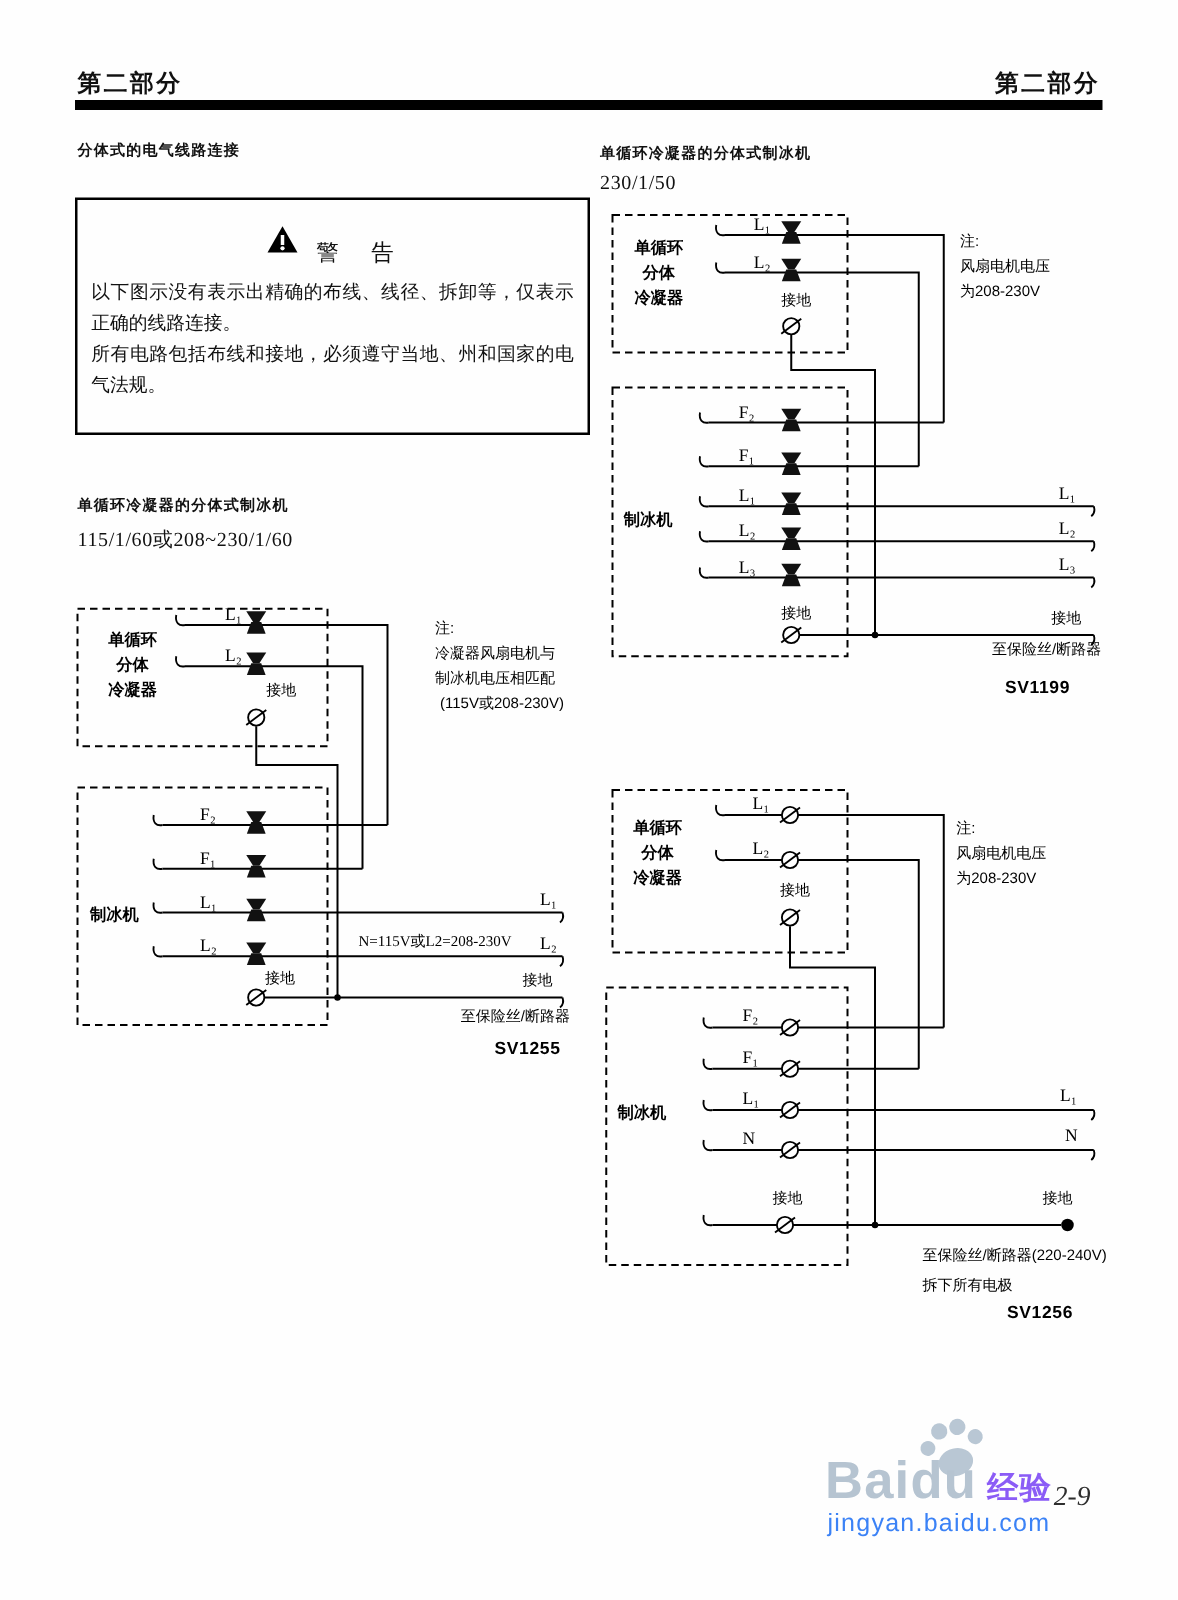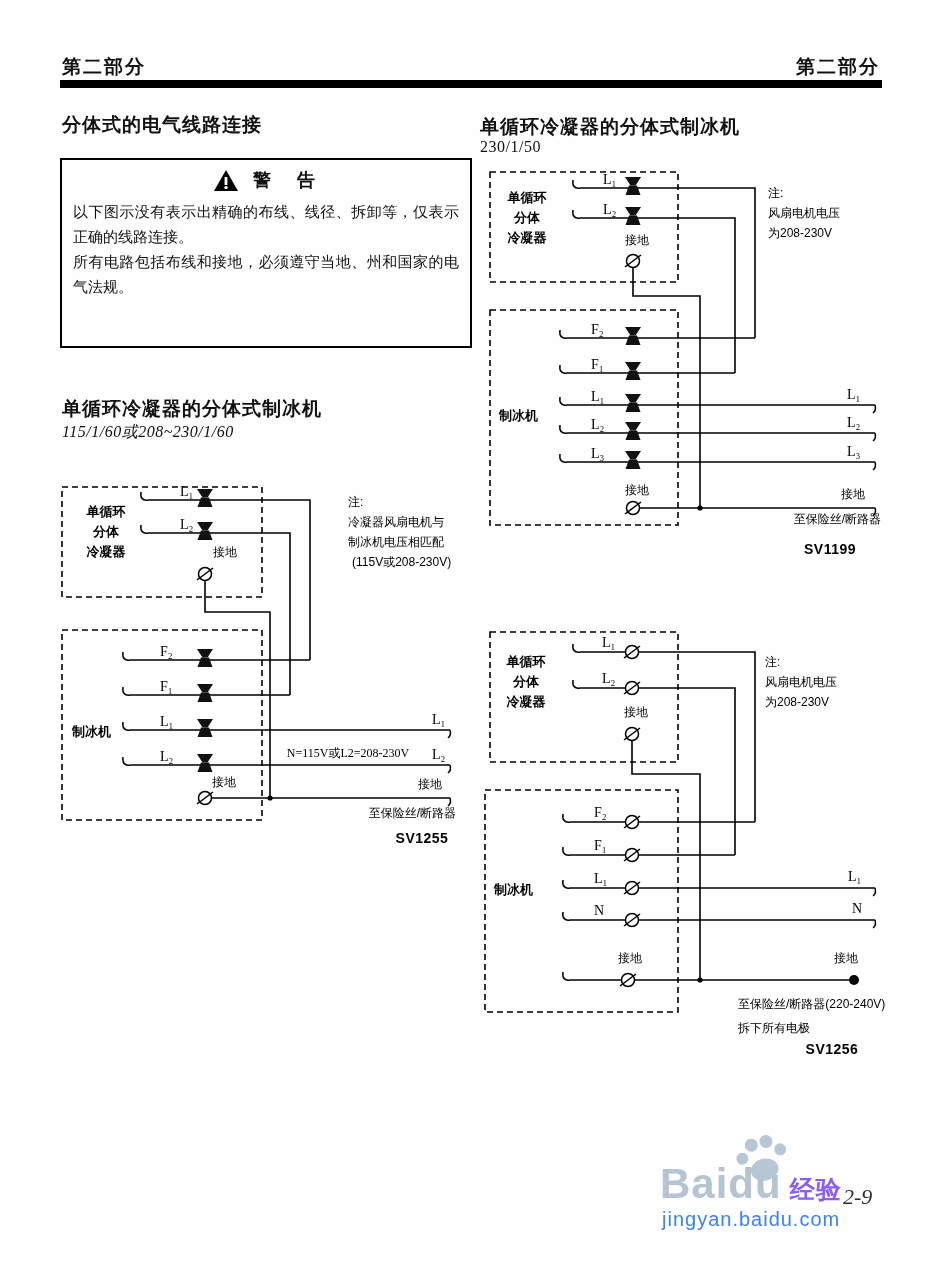--- a/index.html
+++ b/index.html
@@ -6,27 +6,27 @@
   html,body { background:#ffffff; }
   .page {
     position:relative; width:942px; height:1280px; background:#fefefe;
     font-family:"Liberation Sans",sans-serif; color:#111; overflow:hidden;
   }
   .hdr { position:absolute; top:54px; font-size:19px; font-weight:bold; letter-spacing:2px; }
   .hdr-left { left:62px; }
   .hdr-right { right:62px; }
   .hdr-bar { position:absolute; left:60px; top:80px; width:822px; height:8px; background:#000; }
 
-  .sec-title { position:absolute; font-size:19px; font-weight:bold; letter-spacing:1px; }
+  .sec-title { position:absolute; font-size:12px; font-weight:bold; letter-spacing:1px; }
   .spec { position:absolute; font-family:"Liberation Serif",serif; font-size:16px; letter-spacing:.5px; }
 
   .warn { position:absolute; left:60px; top:158px; width:412px; height:190px;
           border:2px solid #000; padding:5px 11px 0 11px; }
   .warn-head { display:flex; align-items:center; justify-content:center; gap:14px; margin:3px 0 7px; }
-  .warn-title { font-size:18px; font-weight:bold; letter-spacing:4px; }
+  .warn-title { font-size:18px; font-weight:normal; letter-spacing:4px;margin-top:22px; }
   .warn p { font-size:15px; line-height:25px; text-align:justify; }
 
   svg.diagram { position:absolute; overflow:visible; }
   .wire { stroke:#000; stroke-width:1.6; fill:none; }
   .dashed { fill:none; stroke:#000; stroke-width:1.6; stroke-dasharray:6 4; }
   text { fill:#000; }
   .t-cn   { font:bold 13px "Liberation Sans",sans-serif; }
   .t-sm   { font:12px "Liberation Sans",sans-serif; }
   .t-term { font:14px "Liberation Serif",serif; }
   .t-note { font:12px "Liberation Sans",sans-serif; }
@@ -74,21 +74,21 @@
         <rect x="11.6" y="8" width="2.8" height="8" fill="#fff"></rect>
         <circle cx="13" cy="18.6" r="1.7" fill="#fff"></circle>
       </svg>
       <span class="warn-title">警　告</span>
     </div>
     <p>以下图示没有表示出精确的布线、线径、拆卸等，仅表示正确的线路连接。</p>
     <p>所有电路包括布线和接地，必须遵守当地、州和国家的电气法规。</p>
   </div>
 
   <div class="sec-title" style="left:62px; top:396px;">单循环冷凝器的分体式制冰机</div>
-  <div class="spec" style="left:62px; top:422px;font-style:italic;">115/1/60或208~230/1/60</div>
+  <div class="spec" style="left:62px; top:422px;">115/1/60或208~230/1/60</div>
 
   <div class="sec-title" style="left:480px; top:114px;">单循环冷凝器的分体式制冰机</div>
   <div class="spec" style="left:480px; top:138px;">230/1/50</div>
 
   <svg class="diagram" style="left:60px; top:480px;" width="400" height="375" viewBox="0 0 400 375">
     <rect class="dashed" x="2" y="7" width="200" height="110"></rect>
     <text class="t-cn" text-anchor="middle" x="46" y="36">单循环</text>
     <text class="t-cn" text-anchor="middle" x="46" y="56">分体</text>
     <text class="t-cn" text-anchor="middle" x="46" y="76">冷凝器</text>
 

